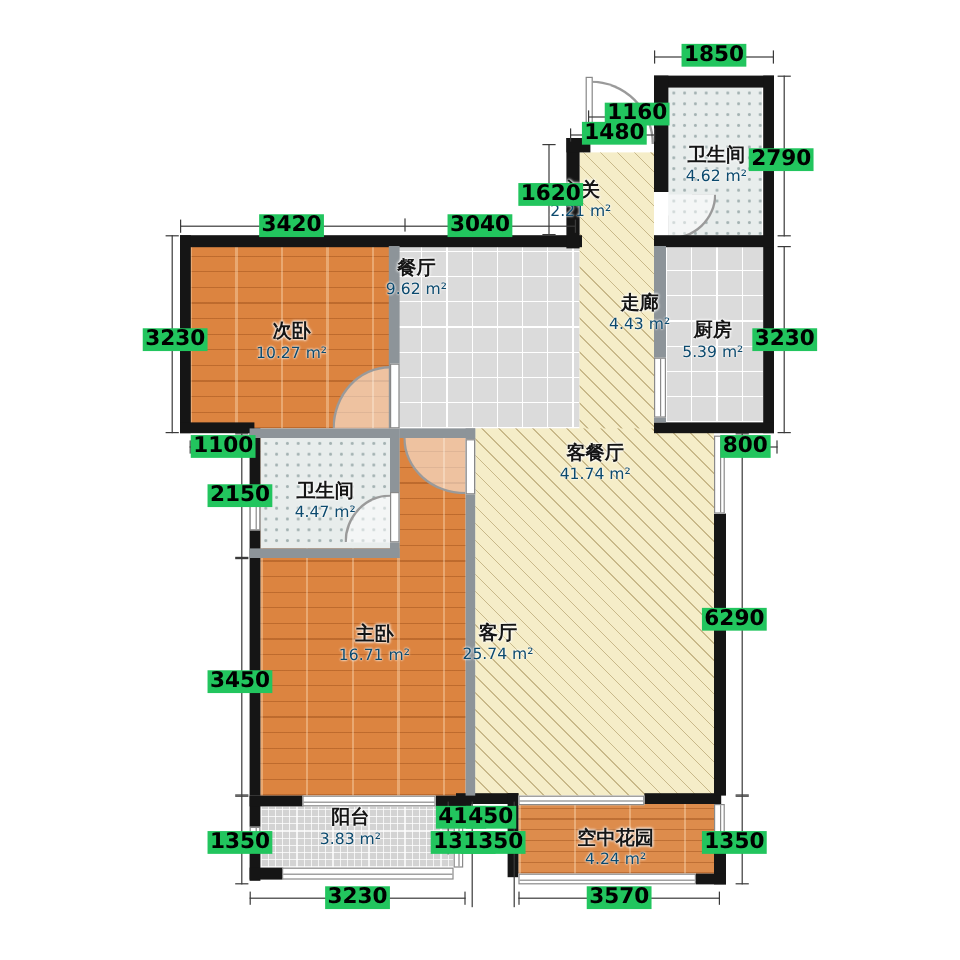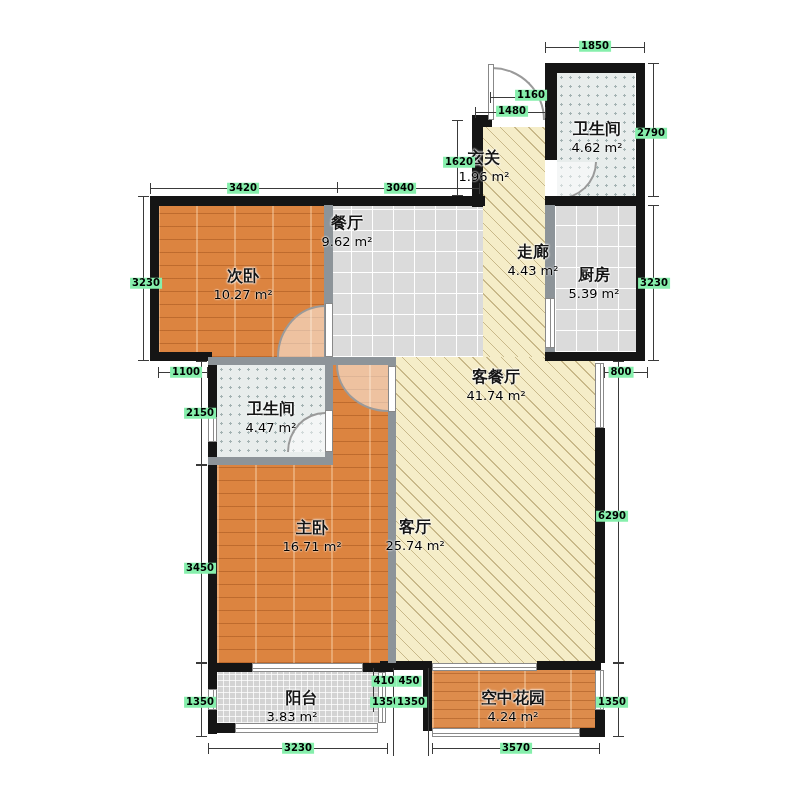--- a/index.html
+++ b/index.html
@@ -39,27 +39,27 @@
   .arc-br{border-bottom-right-radius:100%;border-bottom-width:2px;border-right-width:2px;}
   
   .dlh{position:absolute;height:1px;background:#3a3a3a;z-index:5;}
   .dlh::before,.dlh::after{content:'';position:absolute;top:-5px;width:1px;height:11px;background:#3a3a3a;}
   .dlh::before{left:0;}.dlh::after{right:0;}
   .dlv{position:absolute;width:1px;background:#3a3a3a;z-index:5;}
   .dlv::before,.dlv::after{content:'';position:absolute;left:-5px;width:11px;height:1px;background:#3a3a3a;}
   .dlv::before{top:0;}.dlv::after{bottom:0;}
   .xline{position:absolute;background:#3a3a3a;z-index:5;}
   
-  .dim{position:absolute;transform:translate(-50%,-50%);background:#86efac;padding:0 2px;
-       font-weight:bold;font-size:10px;color:#000;z-index:7;line-height:1.05;white-space:nowrap;}
+  .dim{position:absolute;transform:translate(-50%,-50%);background:#22c55e;padding:0 2px;
+       font-weight:bold;font-size:18px;color:#000;z-index:7;line-height:1.05;white-space:nowrap;}
   .rlabel{position:absolute;transform:translate(-50%,-50%);text-align:center;z-index:6;
        white-space:nowrap;line-height:1.3;}
   .rname{display:block;font-weight:bold;font-size:16px;color:#151515;
        text-shadow:0 0 2px #fff,0 0 2px #fff,0 0 3px #fff;}
-  .rarea{display:block;font-size:13px;color:#000000;text-shadow:0 0 2px #fff,0 0 2px #fff;}
+  .rarea{display:block;font-size:13px;color:#0c4a6e;text-shadow:0 0 2px #fff,0 0 2px #fff;}
 </style>
 </head>
 <body>
 
 <div class="plan">
 
   <div class="floor f-wood" style="left:158px;top:205px;width:172px;height:152px;"></div>
   <div class="floor f-tile" style="left:330px;top:205px;width:153px;height:152px;"></div>
   <div class="floor f-hatch" style="left:483px;top:127px;width:62px;height:238px;"></div>
   <div class="floor f-dots" style="left:557px;top:73px;width:78px;height:123px;"></div>
@@ -167,21 +167,21 @@
   <span class="dim" style="left:298px;top:748px;">3230</span>
   <span class="dim" style="left:516px;top:748px;">3570</span>
   <span class="dim" style="left:612px;top:702px;">1350</span>
 
   <div class="rlabel" style="left:597px;top:138px;">
     <span class="rname">卫生间</span>
     <span class="rarea">4.62 m²</span>
   </div>
   <div class="rlabel" style="left:484px;top:167px;">
     <span class="rname">玄关</span>
-    <span class="rarea">1.96 m²</span>
+    <span class="rarea">2.21 m²</span>
   </div>
   <div class="rlabel" style="left:347px;top:232px;">
     <span class="rname">餐厅</span>
     <span class="rarea">9.62 m²</span>
   </div>
   <div class="rlabel" style="left:243px;top:285px;">
     <span class="rname">次卧</span>
     <span class="rarea">10.27 m²</span>
   </div>
   <div class="rlabel" style="left:533px;top:261px;">
@@ -201,21 +201,21 @@
     <span class="rarea">4.47 m²</span>
   </div>
   <div class="rlabel" style="left:312px;top:537px;text-align:center;">
     <span class="rname">主卧</span>
     <span class="rarea">16.71 m²</span>
   </div>
   <div class="rlabel" style="left:415px;top:536px;">
     <span class="rname">客厅</span>
     <span class="rarea">25.74 m²</span>
   </div>
-  <div class="rlabel" style="left:292px;top:707px;text-align:right;">
+  <div class="rlabel" style="left:292px;top:690px;">
     <span class="rname">阳台</span>
     <span class="rarea">3.83 m²</span>
   </div>
   <div class="rlabel" style="left:513px;top:707px;">
     <span class="rname">空中花园</span>
     <span class="rarea">4.24 m²</span>
   </div>
 
 </div>
 

